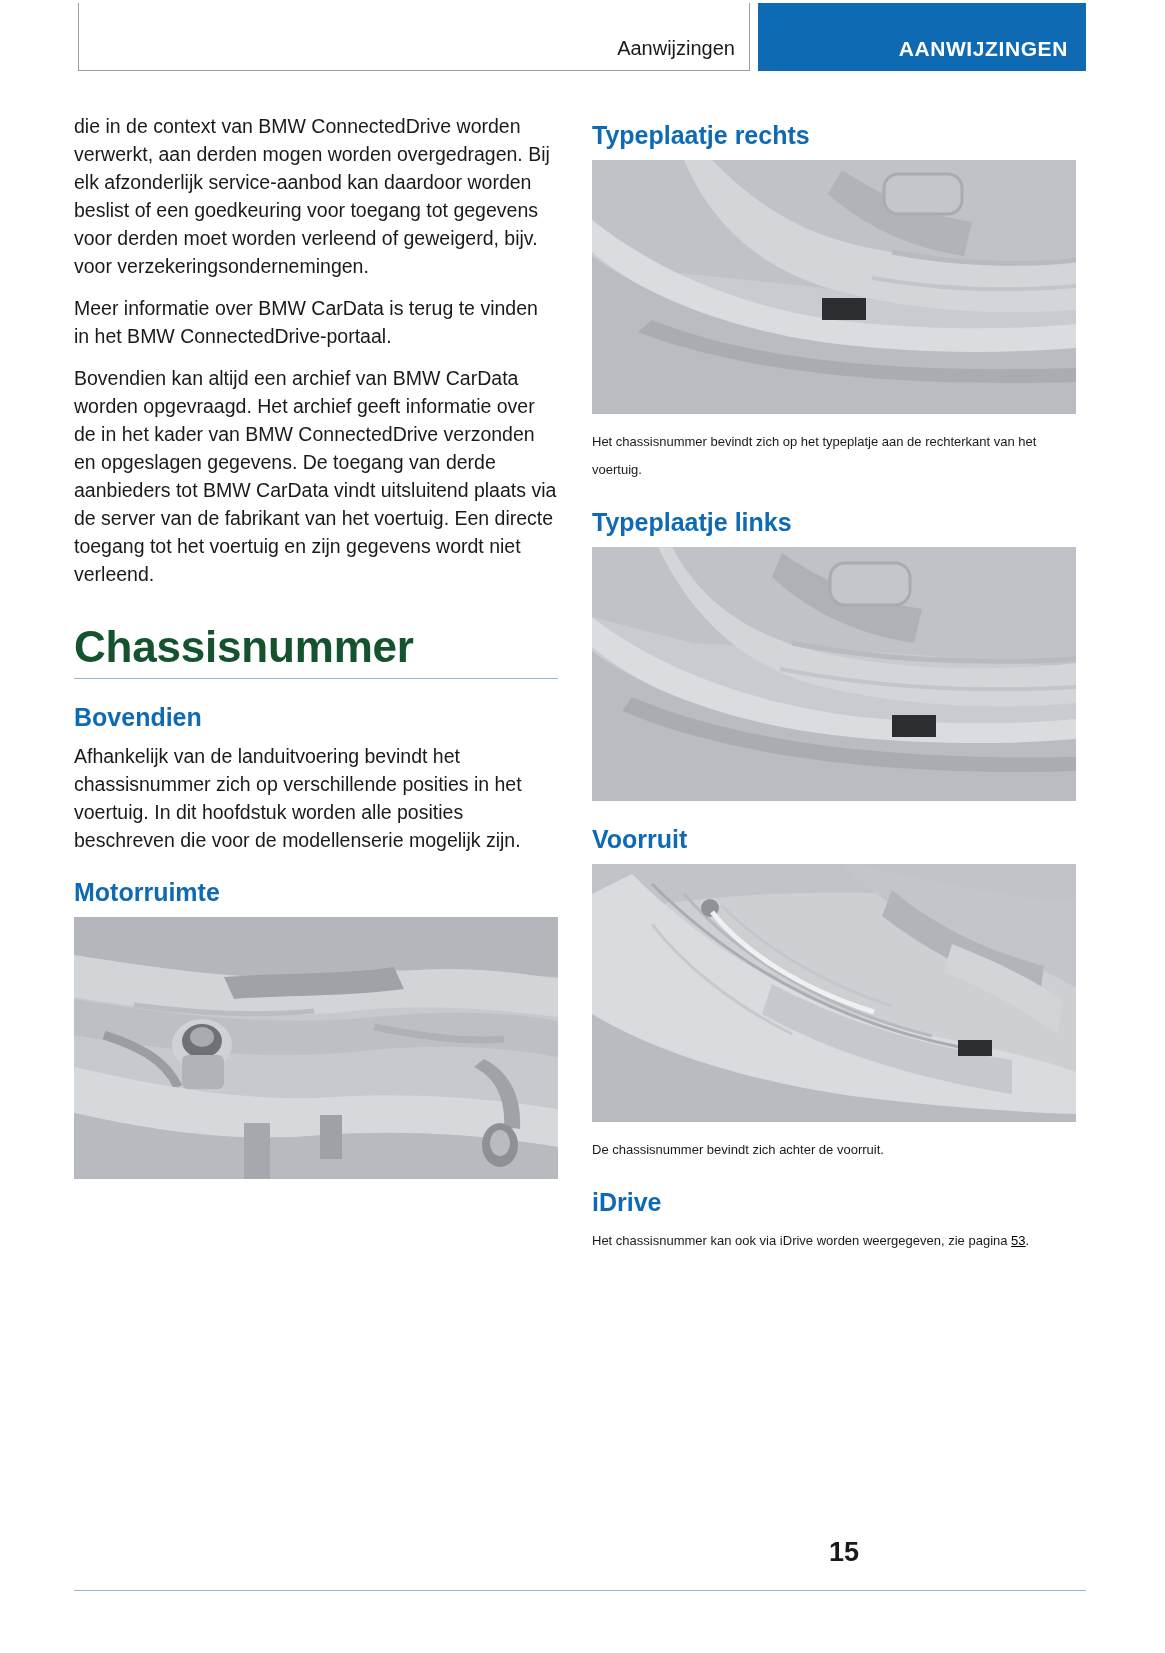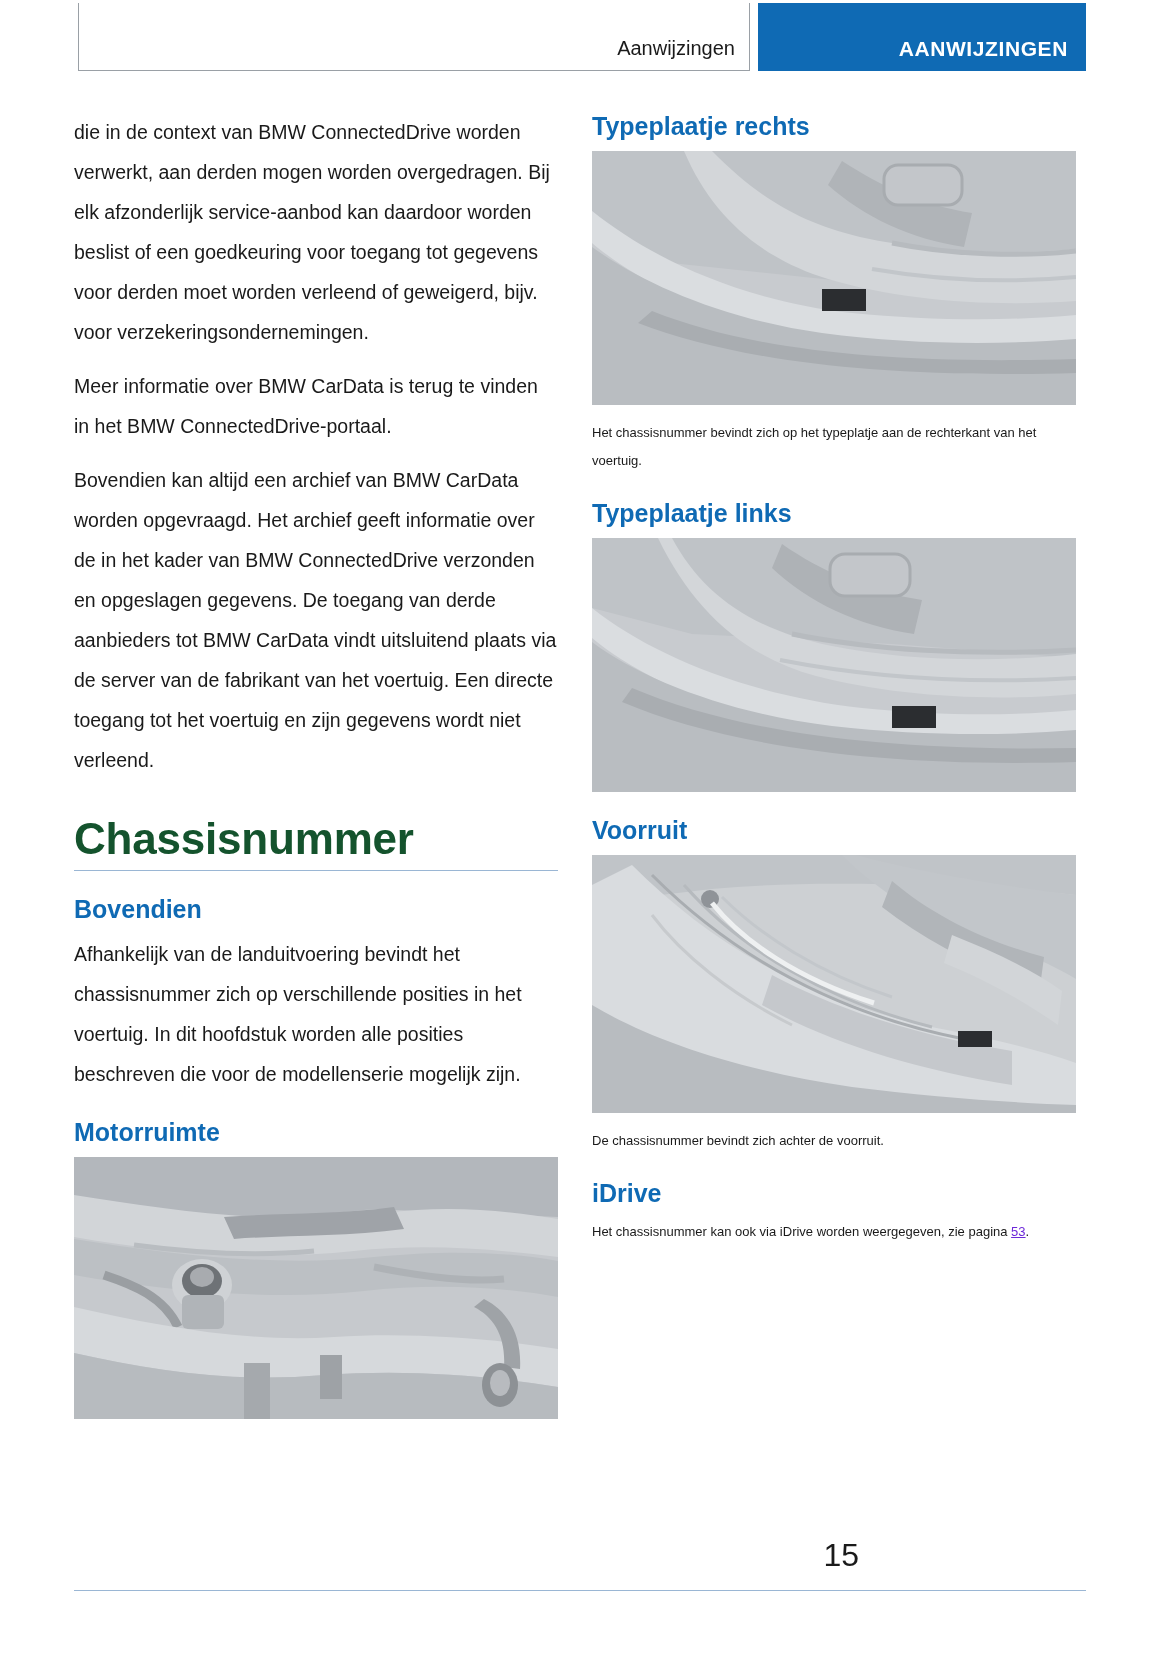--- a/index.html
+++ b/index.html
@@ -71,21 +71,21 @@
     position: absolute;
     top: 112px;
     width: 484px;
   }
   .col-left { left: 74px; }
   .col-right { left: 592px; }
 
   p {
     margin: 0 0 14px 0;
     font-size: 19.5px;
-    line-height: 40px;
+    line-height: 28px;
     color: #1a1a1a;
   }
 
   h1.chapter {
     font-size: 44px;
     color: #14532d;
     font-weight: bold;
     margin: 34px 0 6px 0;
     letter-spacing: -0.2px;
   }
@@ -94,54 +94,54 @@
     border-top: 1px solid #9ab6d4;
     margin: 0 0 22px 0;
     width: 484px;
   }
   h2.section {
     font-size: 25px;
     color: #0f6ab4;
     font-weight: bold;
     margin: 24px 0 10px 0;
   }
-  h2.section.first { margin-top: 0; }
+  h2.section.first { margin-top: 9px; }
 
   .fig {
     width: 484px;
     background: #c9ccd0;
     position: relative;
     overflow: hidden;
     margin: 4px 0 14px 0;
   }
   .fig-caption {
     font-size: 13px;
     line-height: 28px;
     margin: 0 0 6px 0;
   }
 
   .link {
-    color: #6d28d9;
+    color: #000000;
     text-decoration: underline;
   }
 
   
   .footer-rule {
     position: absolute;
     left: 74px;
     top: 1590px;
     width: 1012px;
     border-top: 1px solid #9ab6d4;
   }
   .page-number {
     position: absolute;
     right: 78px;
     top: 1537px;
-    font-size: 32px;
-    font-weight: normal;
+    font-size: 27px;
+    font-weight: bold;
     color: #1a1a1a;
   }
 
   
   svg { display: block; }
 </style>
 </head>
 <body>
 
 <div class="page">

